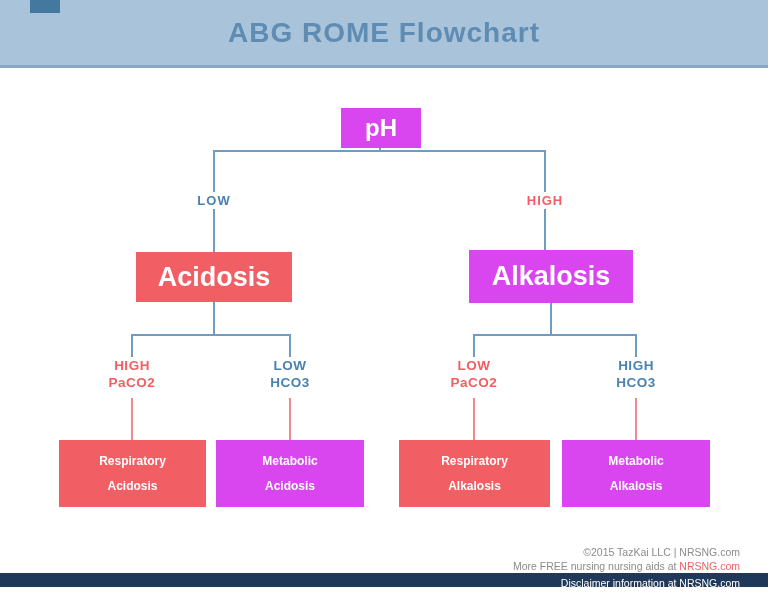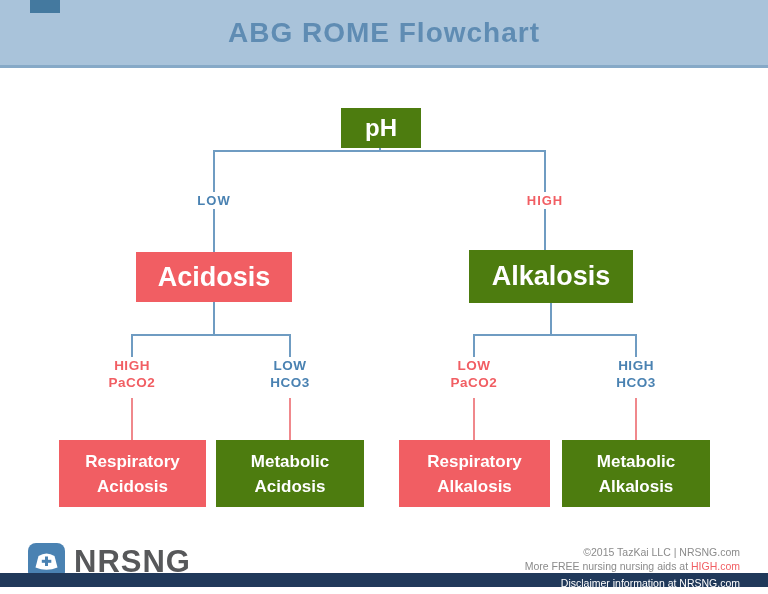--- a/index.html
+++ b/index.html
@@ -15,26 +15,26 @@
   .header-title{
     margin:0;line-height:65px;text-align:center;
     font-size:28px;font-weight:bold;color:#5f8cb3;letter-spacing:1px;
   }
   .corner-accent{position:absolute;left:30px;top:0;width:30px;height:13px;background:#44799f;}
   
   .box{
     position:absolute;display:flex;align-items:center;justify-content:center;
     color:#ffffff;font-weight:bold;text-align:center;white-space:pre-line;
   }
-  .blue-box{background:#4d7c0f;}
+  .blue-box{background:#d946ef;}
   .red-box{background:#f15e63;}
   .ph-box{left:341px;top:108px;width:80px;height:40px;font-size:24px;}
   .acidosis-box{left:136px;top:252px;width:156px;height:50px;font-size:27px;}
   .alkalosis-box{left:469px;top:250px;width:164px;height:53px;font-size:27px;}
-  .outcome{font-size:17px;line-height:25px;}
+  .outcome{font-size:12px;line-height:25px;}
   .out-1{left:59px;top:440px;width:147px;height:67px;}
   .out-2{left:216px;top:440px;width:148px;height:67px;}
   .out-3{left:399px;top:440px;width:151px;height:67px;}
   .out-4{left:562px;top:440px;width:148px;height:67px;}
   
   .vline,.hline{position:absolute;}
   .vline{width:2px;}
   .hline{height:2px;}
   .blue-line{background:#6f9cc2;}
   .red-line{background:#f0888c;}
@@ -113,36 +113,25 @@
 
   <div class="box red-box outcome out-1">Respiratory
 Acidosis</div>
   <div class="box blue-box outcome out-2">Metabolic
 Acidosis</div>
   <div class="box red-box outcome out-3">Respiratory
 Alkalosis</div>
   <div class="box blue-box outcome out-4">Metabolic
 Alkalosis</div>
 
-  <div class="footer-logo">
-    <span style="display:inline-flex;">
-      <svg width="37" height="37" viewBox="0 0 37 37">
-        <rect width="37" height="37" rx="8" fill="#4a82b2"></rect>
-        <path d="M7.5 24.5 L10.5 13 Q18.5 8 26.5 13 L29.5 24.5 Q18.5 29 7.5 24.5 Z" fill="#ffffff"></path>
-        <rect x="17" y="13.5" width="3" height="9.5" fill="#4a82b2"></rect>
-        <rect x="13.8" y="16.8" width="9.5" height="3" fill="#4a82b2"></rect>
-      </svg>
-    </span>
-    <span class="logo-text">NRSNG</span>
-  </div>
 
   <div class="footer-right">
     <div>©2015 TazKai LLC | NRSNG.com</div>
     <div>
-      <span>More FREE nursing nursing aids at </span><span class="aids-link">HIGH.com</span>
+      <span>More FREE nursing nursing aids at </span><span class="aids-link">NRSNG.com</span>
     </div>
   </div>
 
   <div class="bottom-bar">
     <span>Disclaimer information at NRSNG.com</span>
   </div>
 
 </div>
 
 </body></html>

